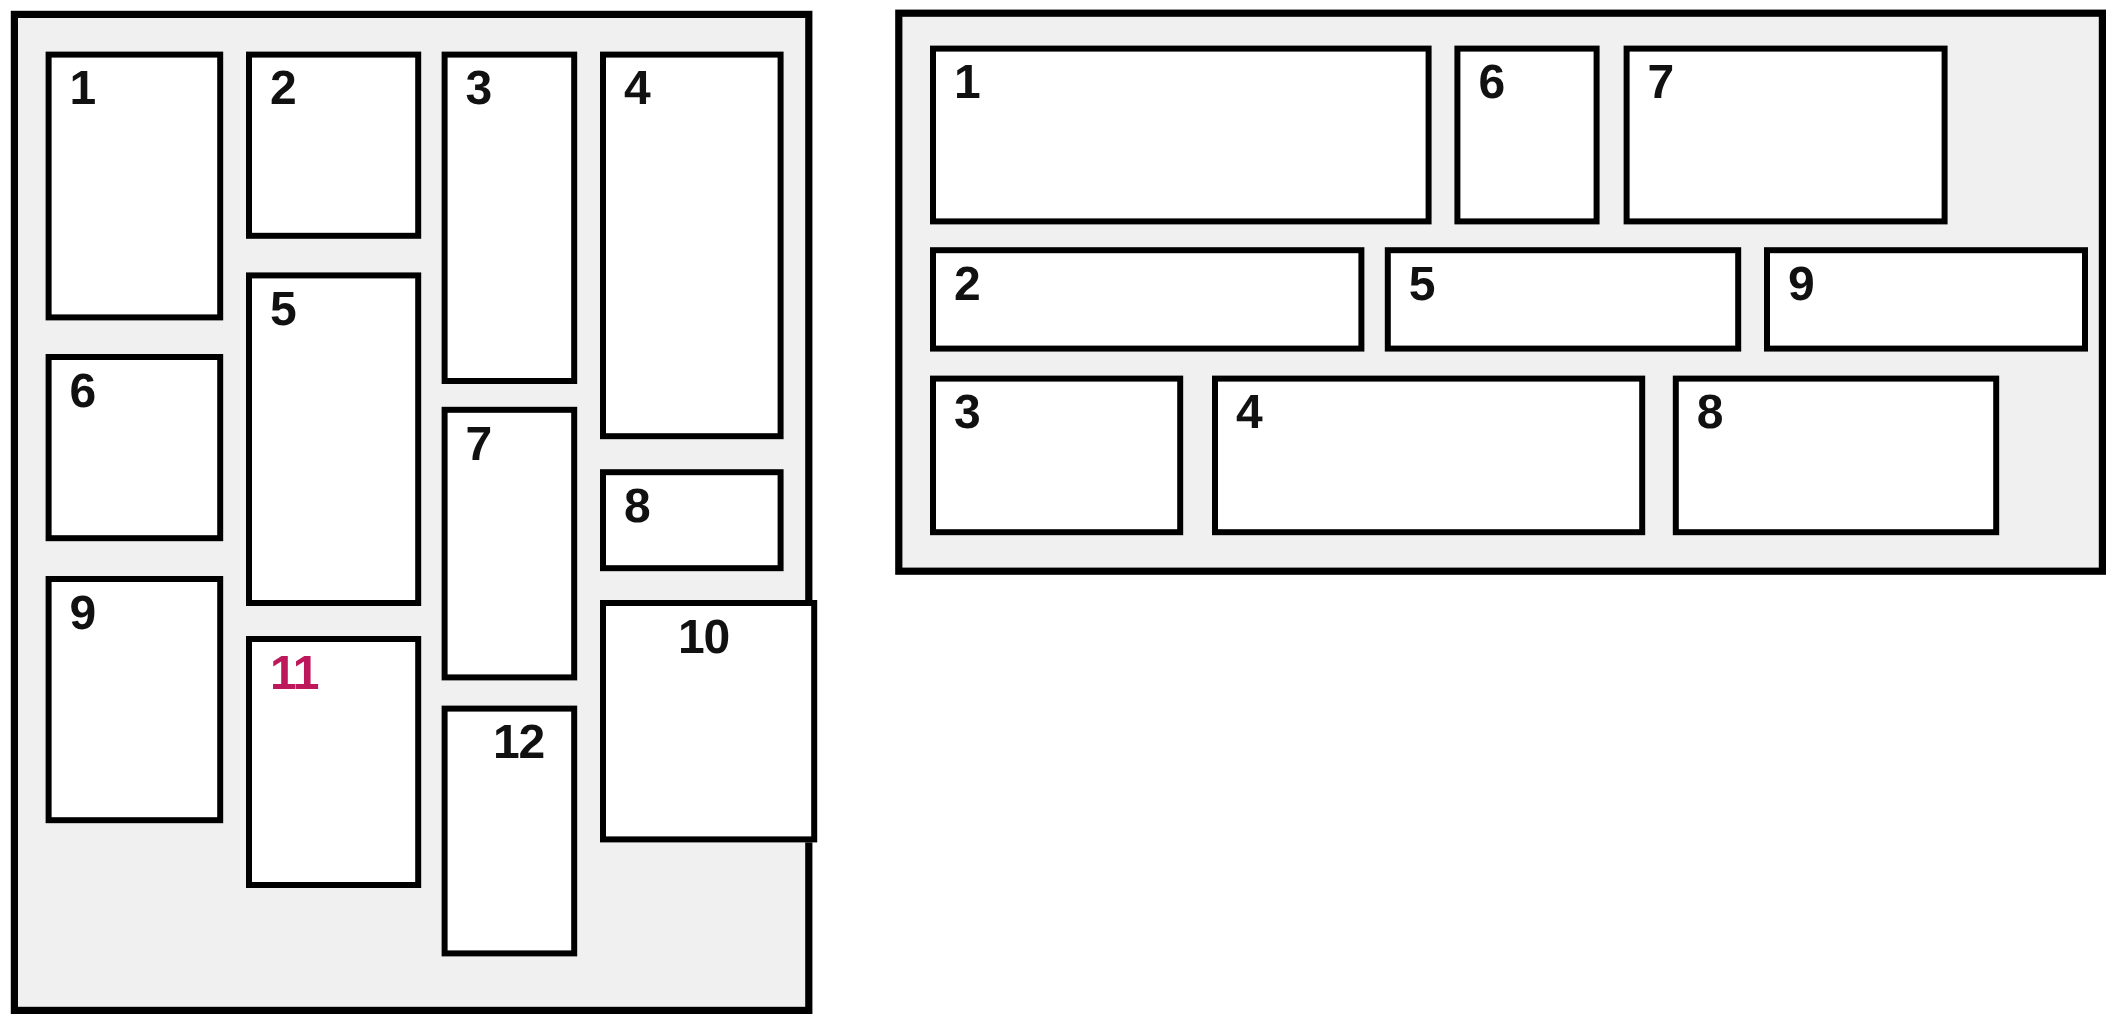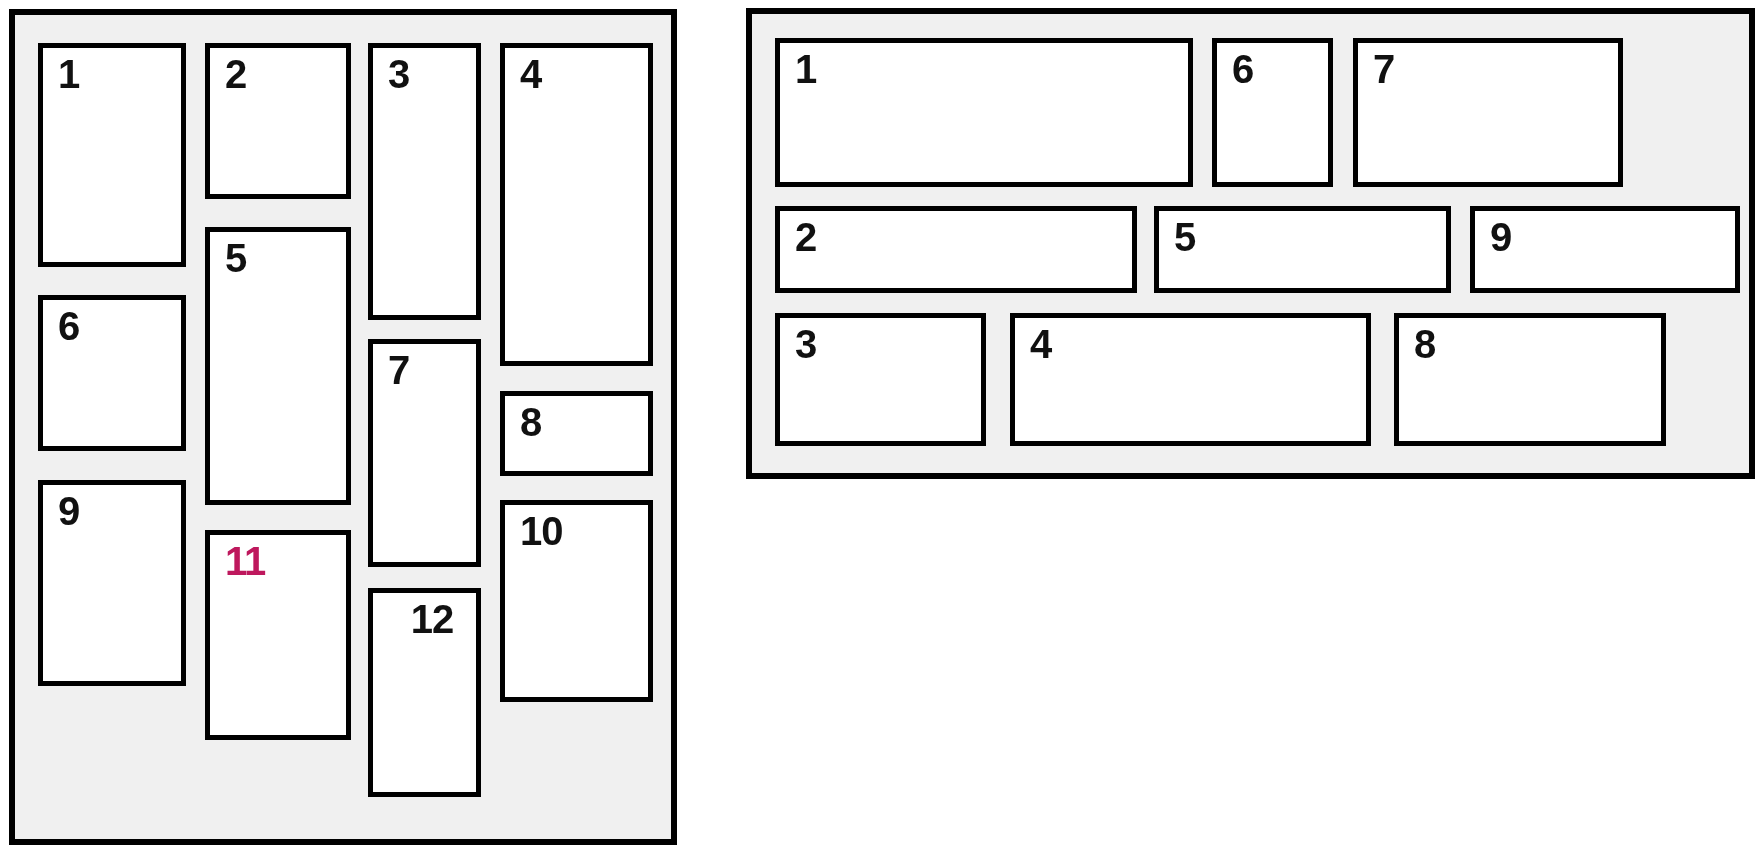--- a/index.html
+++ b/index.html
@@ -62,21 +62,21 @@
       </div>
       <div class="masonry-item" style="left: 353px; top: 324px; width: 113px; height: 228px; background: rgb(255, 255, 255); border-color: rgb(0, 0, 0);">
         <span class="num" style="color: rgb(17, 17, 17);">7</span>
       </div>
       <div class="masonry-item" style="left: 485px; top: 376px; width: 153px; height: 85px; background: rgb(255, 255, 255); border-color: rgb(0, 0, 0);">
         <span class="num" style="color: rgb(17, 17, 17);">8</span>
       </div>
       <div class="masonry-item" style="left: 23px; top: 465px; width: 148px; height: 206px; background: rgb(255, 255, 255); border-color: rgb(0, 0, 0);">
         <span class="num" style="color: rgb(17, 17, 17);">9</span>
       </div>
-      <div class="masonry-item" style="left: 485px; top: 485px; width: 153px; height: 202px; background: rgb(255, 255, 255); border-color: rgb(0, 0, 0);">
+      <div class="masonry-item" style="left: 485px; top: 485px; width: 181px; height: 202px; background: rgb(255, 255, 255); border-color: rgb(0, 0, 0); padding-left: 45px;">
         <span class="num" style="color: rgb(17, 17, 17);">10</span>
       </div>
       <div class="masonry-item" style="left: 190px; top: 515px; width: 146px; height: 210px; background: rgb(255, 255, 255); border-color: rgb(0, 0, 0);">
         <span class="num" style="color: #be185d;">11</span>
       </div>
       <div class="masonry-item" style="left: 353px; top: 573px; width: 113px; height: 209px; background: rgb(255, 255, 255); border-color: rgb(0, 0, 0);">
         <span class="num" style="color: rgb(17, 17, 17); text-align: center;">12</span>
       </div>
     </div>
   <div class="panel" id="panel-1" style="left: 746px; top: 8px; width: 1009px; height: 471px; background: rgb(240, 240, 240); border-color: rgb(0, 0, 0);">

